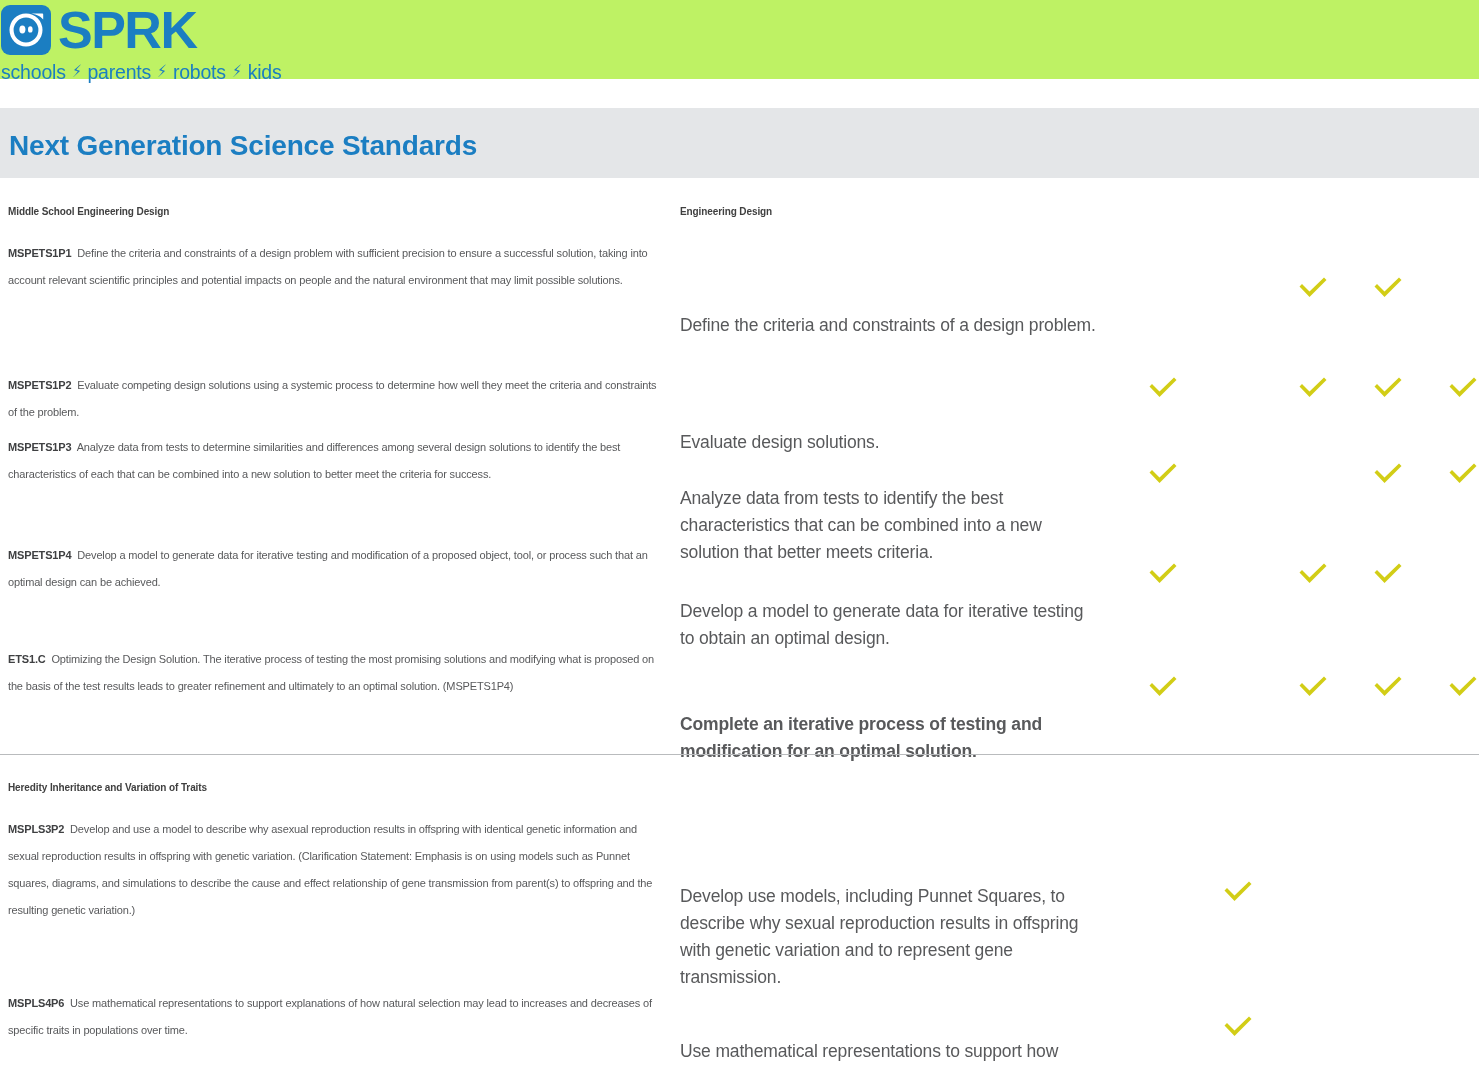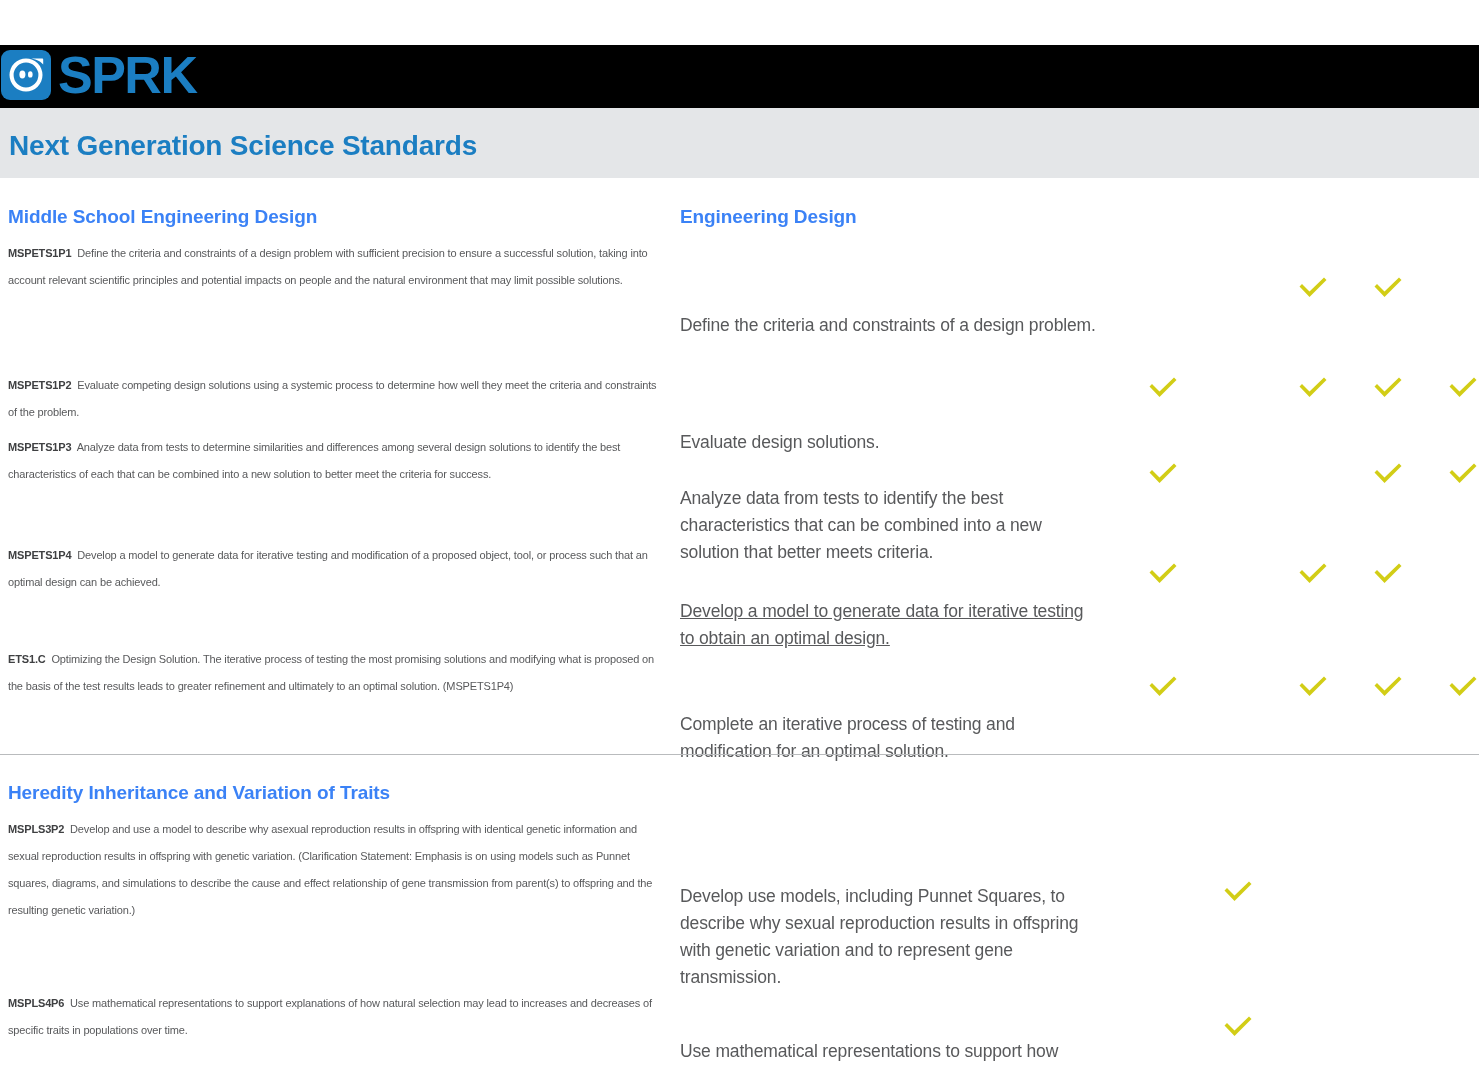--- a/index.html
+++ b/index.html
@@ -13,23 +13,22 @@
     height: 1067px;
     overflow: hidden;
     font-family: "Liberation Sans", "DejaVu Sans", sans-serif;
     color: #58595b;
     position: relative;
   }
 
   
   .logo-bar {
     height: 79px;
-    background: #000000;
+    background: #bef264;
     position: relative;
-    margin-top: 45px;
   }
   .logo-wrap {
     position: absolute;
     left: 0px;
     top: 2px;
     display: flex;
     flex-direction: column;
     width: 215px;
   }
   .logo-top {
@@ -94,23 +93,23 @@
     top: 178px;
     left: 0;
     width: 1479px;
   }
   .section {
     position: relative;
   }
   .section-title {
     position: absolute;
     left: 8px;
-    font-size: 19px;
-    font-weight: bold;
-    color: #3b82f6;
+    font-size: 10px;
+    font-weight: bold;
+    color: #404040;
     letter-spacing: -0.1px;
     white-space: nowrap;
   }
   .hr {
     position: absolute;
     left: 0;
     width: 1479px;
     height: 1px;
     background: #b9bbbd;
   }
@@ -231,38 +230,38 @@
         <svg width="32" height="26" viewBox="0 0 32 26">
           <path d="M2.5 12.5 L5 10 L12.5 17.5 L27 3.5 L29.5 6 L12.5 23 Z" fill="#d2cd16"></path>
         </svg>
       </span>
       <span class="check" style="left: 1447px; top: 282px;">
         <svg width="32" height="26" viewBox="0 0 32 26">
           <path d="M2.5 12.5 L5 10 L12.5 17.5 L27 3.5 L29.5 6 L12.5 23 Z" fill="#d2cd16"></path>
         </svg>
       </span>
       <div class="std-left" style="top: 364px;"><span class="std-code">MSPETS1P4</span><span>&nbsp; Develop a model to generate data for iterative testing and modification of a proposed object, tool, or process such that an optimal design can be achieved.</span></div>
-      <div class="std-right" style="top: 372px; text-decoration: underline;">Develop a model to generate data for iterative testing to obtain an optimal design.</div>
+      <div class="std-right" style="top: 372px;">Develop a model to generate data for iterative testing to obtain an optimal design.</div>
       <span class="check" style="left: 1147px; top: 382px;">
         <svg width="32" height="26" viewBox="0 0 32 26">
           <path d="M2.5 12.5 L5 10 L12.5 17.5 L27 3.5 L29.5 6 L12.5 23 Z" fill="#d2cd16"></path>
         </svg>
       </span>
       <span class="check" style="left: 1297px; top: 382px;">
         <svg width="32" height="26" viewBox="0 0 32 26">
           <path d="M2.5 12.5 L5 10 L12.5 17.5 L27 3.5 L29.5 6 L12.5 23 Z" fill="#d2cd16"></path>
         </svg>
       </span>
       <span class="check" style="left: 1372px; top: 382px;">
         <svg width="32" height="26" viewBox="0 0 32 26">
           <path d="M2.5 12.5 L5 10 L12.5 17.5 L27 3.5 L29.5 6 L12.5 23 Z" fill="#d2cd16"></path>
         </svg>
       </span>
       <div class="std-left" style="top: 468px;"><span class="std-code">ETS1.C</span><span>&nbsp; Optimizing the Design Solution. The iterative process of testing the most promising solutions and modifying what is proposed on the basis of the test results leads to greater refinement and ultimately to an optimal solution. (MSPETS1P4)</span></div>
-      <div class="std-right" style="top: 485px;">Complete an iterative process of testing and modification for an optimal solution.</div>
+      <div class="std-right" style="top: 485px; font-weight: bold;">Complete an iterative process of testing and modification for an optimal solution.</div>
       <span class="check" style="left: 1147px; top: 495px;">
         <svg width="32" height="26" viewBox="0 0 32 26">
           <path d="M2.5 12.5 L5 10 L12.5 17.5 L27 3.5 L29.5 6 L12.5 23 Z" fill="#d2cd16"></path>
         </svg>
       </span>
       <span class="check" style="left: 1297px; top: 495px;">
         <svg width="32" height="26" viewBox="0 0 32 26">
           <path d="M2.5 12.5 L5 10 L12.5 17.5 L27 3.5 L29.5 6 L12.5 23 Z" fill="#d2cd16"></path>
         </svg>
       </span>

